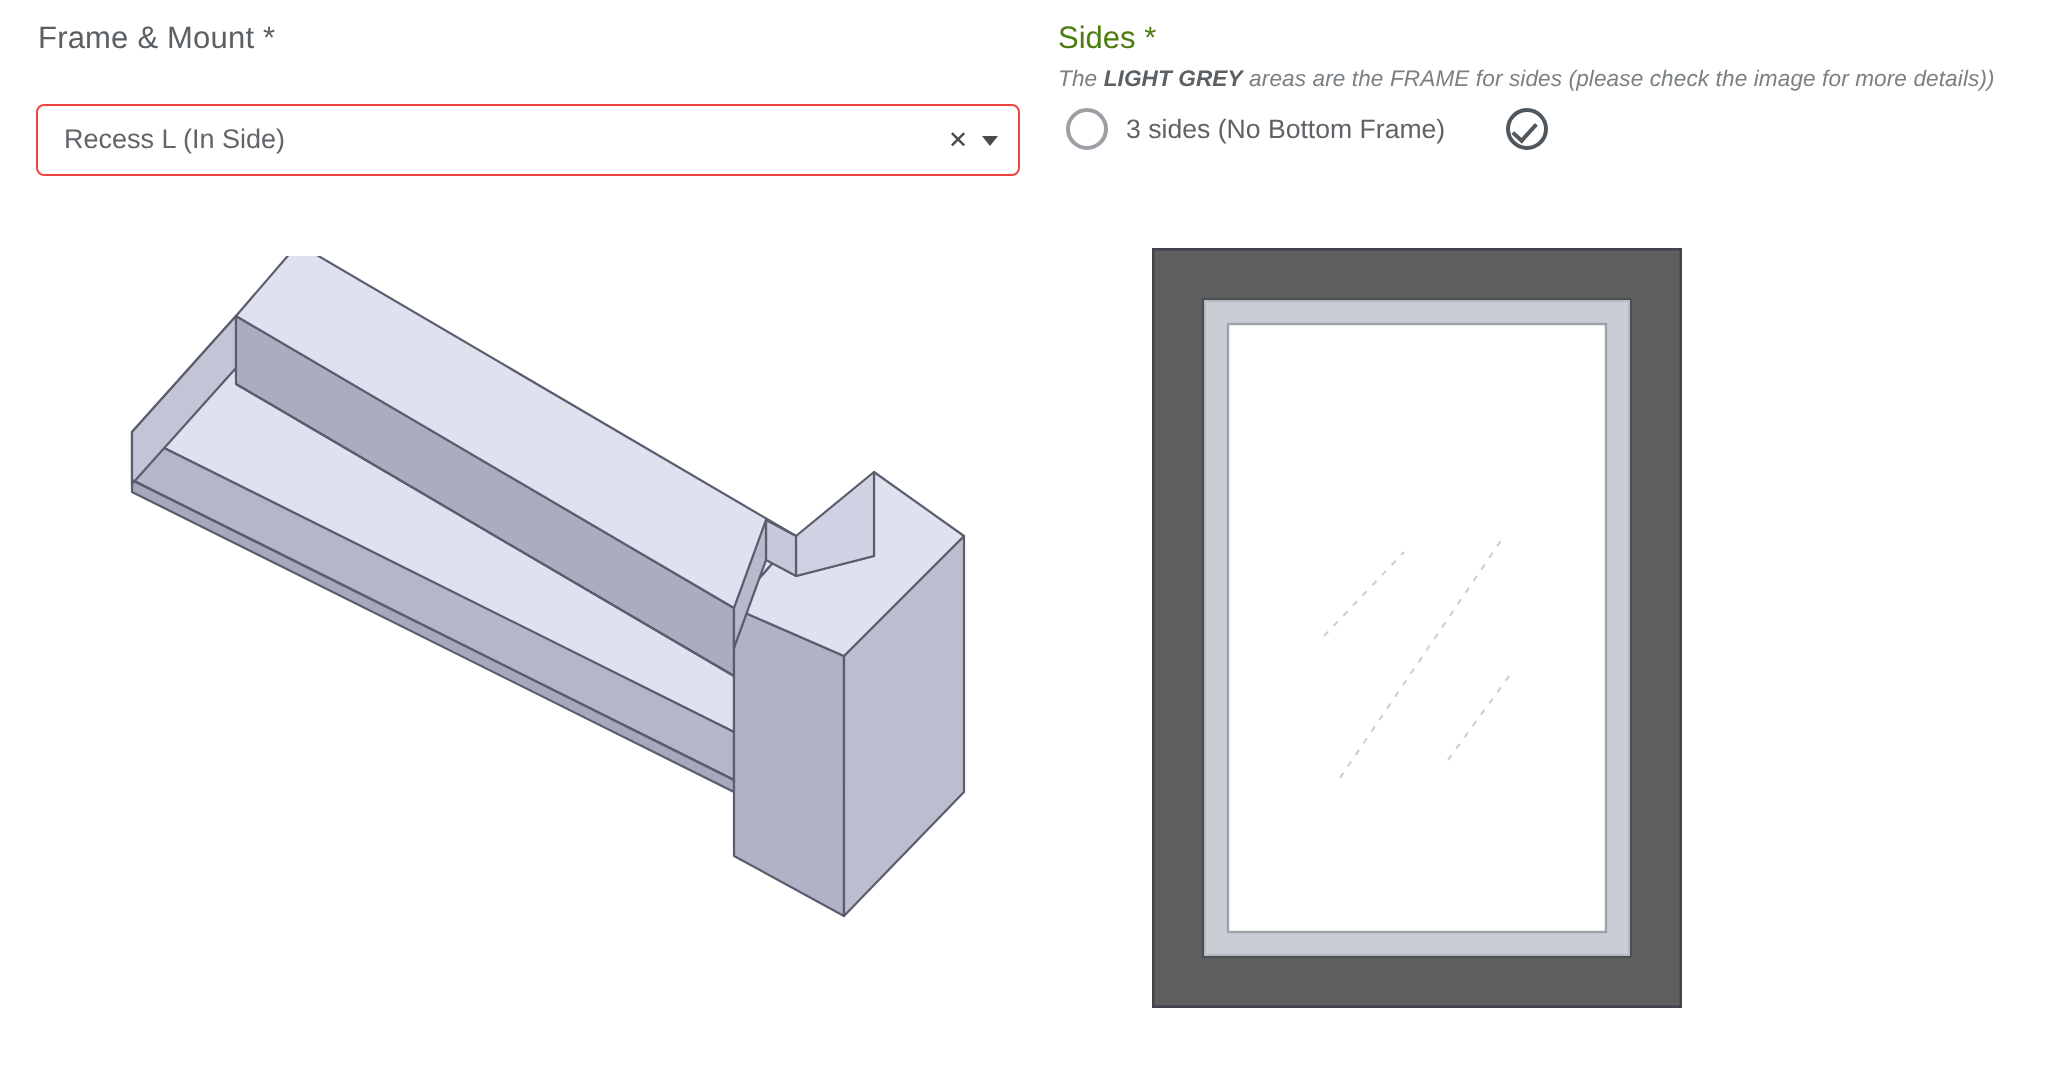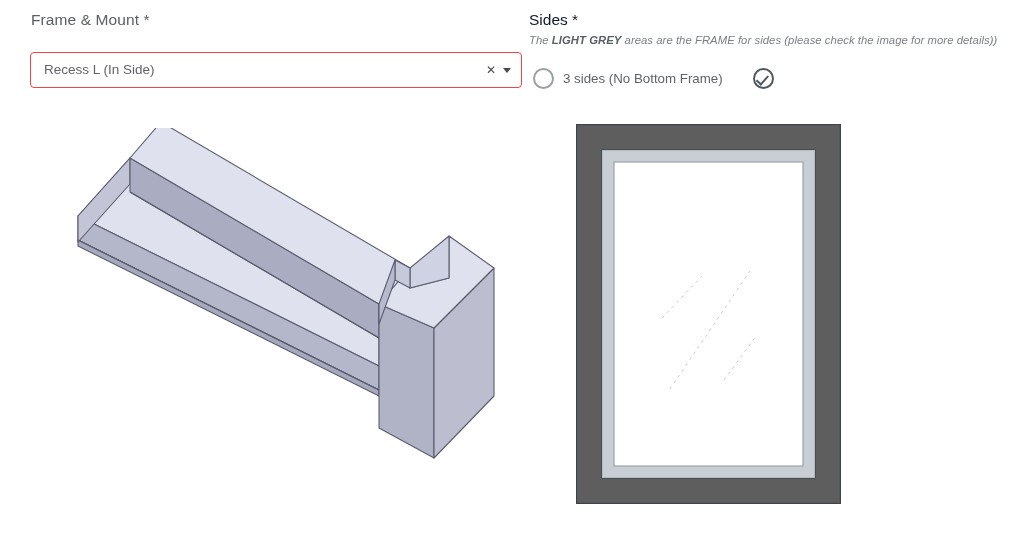--- a/index.html
+++ b/index.html
@@ -13,21 +13,21 @@
     position: relative;
     overflow: hidden;
     font-family: "Liberation Sans", sans-serif;
     color: #5f6368;
     -webkit-font-smoothing: antialiased;
   }
 
   
   .col-left {
     position: absolute;
-    left: 14px;
+    left: 2px;
     top: 0;
     width: 520px;
     height: 537px;
   }
   .field-label {
     position: absolute;
     left: 17px;
     top: 11px;
     font-size: 15.5px;
     color: #5b6064;
@@ -94,42 +94,42 @@
     left: 520px;
     top: 0;
     width: 504px;
     height: 537px;
   }
   .sides-label {
     position: absolute;
     left: 9px;
     top: 11px;
     font-size: 15.5px;
-    color: #0f172a;
+    color: #4d7c0f;
     white-space: nowrap;
   }
   .sides-hint {
     position: absolute;
     left: 9px;
     top: 34px;
     font-size: 11.3px;
     font-style: italic;
     color: #7b8085;
     white-space: nowrap;
     letter-spacing: 0.05px;
     text-align: right;
   }
   .sides-hint b {
     font-weight: bold;
     color: #5b6064;
   }
   .radio-row {
     position: absolute;
     left: 13px;
-    top: 68px;
+    top: 54px;
     display: flex;
     align-items: center;
     gap: 13px;
     text-align: right;
   }
   .radio-option {
     display: flex;
     align-items: center;
     cursor: pointer;
     margin-right: 17px;

